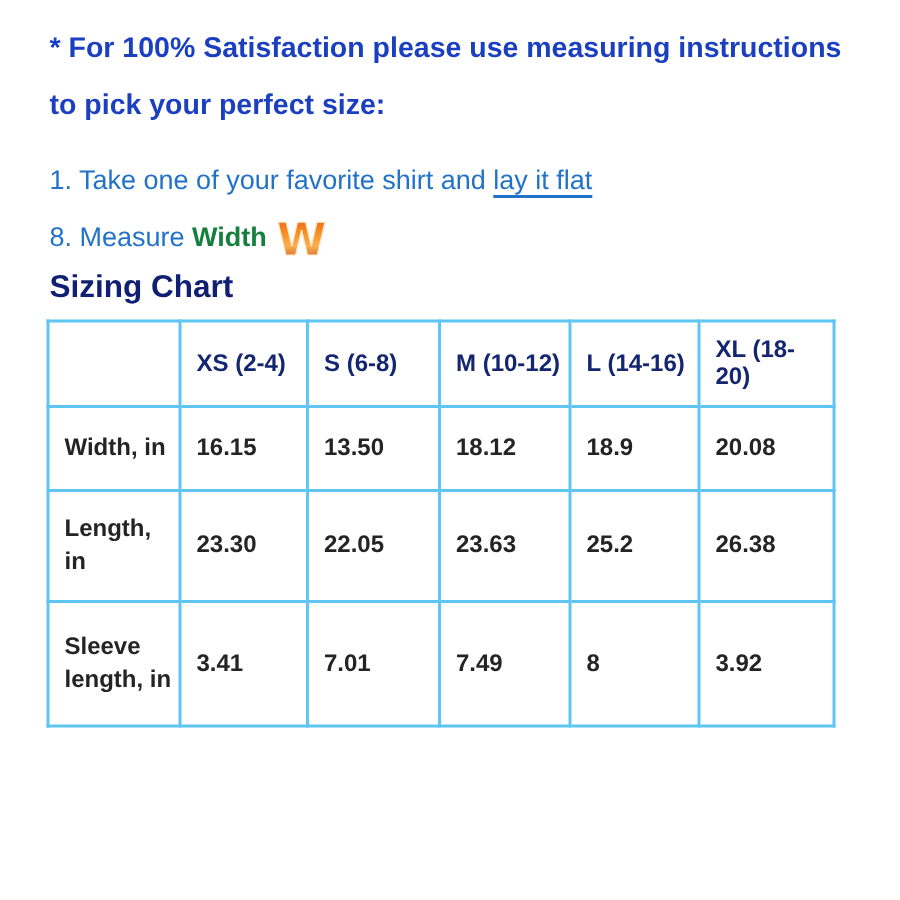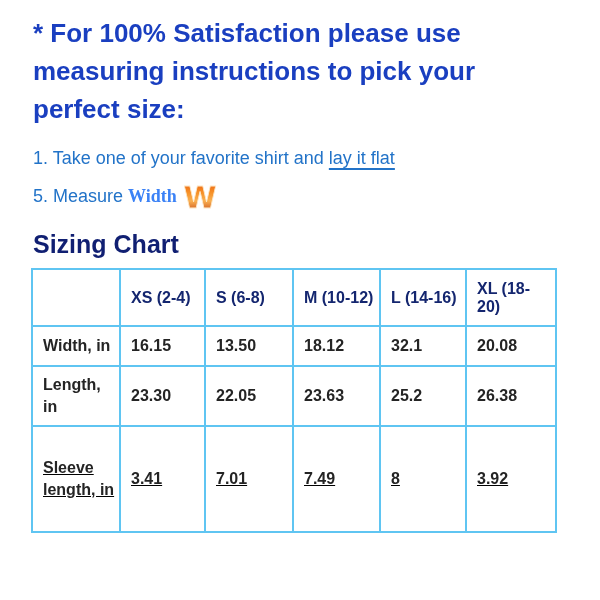--- a/index.html
+++ b/index.html
@@ -8,54 +8,54 @@
     width: 600px; height: 600px; overflow: hidden;
     background: #ffffff;
     font-family: "Liberation Sans", sans-serif;
   }
   .content { padding: 14px 38px 0 31px; }
 
   .main-heading {
     margin: 0 0 0 2px;
     max-width: 532px;
     color: #1a3fc0;
-    font-size: 26px;
+    font-size: 19px;
     font-weight: bold;
     line-height: 38px;
   }
 
   .step {
     margin: 0 0 0 2px;
     max-width: 532px;
     color: #2273c8;
     font-size: 18px;
     line-height: 27px;
   }
   .step-1 { margin-top: 17px; }
   .step-2 { margin-top: 11px; }
   .step-3 { margin-top: 7px; }
 
-  .bold-word { font-weight: bold; color: #3b82f6; font-family: Liberation Serif, serif; }
+  .bold-word { font-weight: bold; color: #15803d; }
 
   .underlined {
     text-decoration: underline;
     text-decoration-thickness: 2px;
     text-underline-offset: 4px;
   }
 
   .letter-icon {
     display: inline-block;
     vertical-align: middle;
     margin: -10px 4px -8px 4px;
   }
 
   .sizing-heading {
-    margin: 20px 0 9px 2px;
+    margin: 8px 0 9px 2px;
     color: #101f72;
-    font-size: 25px;
+    font-size: 21px;
     font-weight: bold;
   }
 
   table.sizing-table {
     border-collapse: collapse;
     table-layout: fixed;
     width: 524px;
   }
   .sizing-table th, .sizing-table td {
     border: 2px solid #5fc5f2;
@@ -69,34 +69,34 @@
     font-size: 16px;
     font-weight: bold;
   }
   .sizing-table td {
     color: #242424;
     font-size: 16px;
     font-weight: bold;
     line-height: 22px;
   }
   tr.r-head { height: 57px; }
-  tr.r-1 { height: 40px; }
-  tr.r-2 { height: 60px; }
-  tr.r-3 { height: 106px; text-decoration: underline; }
+  tr.r-1 { height: 56px; }
+  tr.r-2 { height: 74px; }
+  tr.r-3 { height: 83px; }
 </style>
 </head>
 <body>
 
 <div class="content">
 
   <h1 class="main-heading">* For 100% Satisfaction please use measuring instructions to pick your perfect size:</h1>
 
   <p class="step step-1"><span>1. Take one of your favorite shirt and </span><span class="underlined">lay it flat</span></p>
 
-  <p class="step step-2"><span>5. Measure </span><span class="bold-word">Width</span><svg class="letter-icon" width="38" height="40" viewBox="0 0 38 40" aria-hidden="true">
+  <p class="step step-2"><span>8. Measure </span><span class="bold-word">Width</span><svg class="letter-icon" width="38" height="40" viewBox="0 0 38 40" aria-hidden="true">
         <defs>
           <linearGradient id="gw" x1="0" y1="0" x2="0" y2="1">
             <stop offset="0" stop-color="#e9570f"></stop>
             <stop offset="0.35" stop-color="#f68f25"></stop>
             <stop offset="0.6" stop-color="#f9b052"></stop>
             <stop offset="1" stop-color="#bb3306"></stop>
           </linearGradient>
         </defs>
         <text x="19" y="32" text-anchor="middle" font-size="30" font-weight="bold" font-family="'DejaVu Sans', sans-serif" fill="url(#gw)" stroke="#fde8c8" stroke-width="0.8">W</text>
       </svg></p>
@@ -120,21 +120,21 @@
         <th>S (6-8)</th>
         <th>M (10-12)</th>
         <th>L (14-16)</th>
         <th>XL (18-20)</th>
       </tr>
       <tr class="r-1">
         <td>Width, in</td>
         <td>16.15</td>
         <td>13.50</td>
         <td>18.12</td>
-        <td>32.1</td>
+        <td>18.9</td>
         <td>20.08</td>
       </tr>
       <tr class="r-2">
         <td>Length, in</td>
         <td>23.30</td>
         <td>22.05</td>
         <td>23.63</td>
         <td>25.2</td>
         <td>26.38</td>
       </tr>

